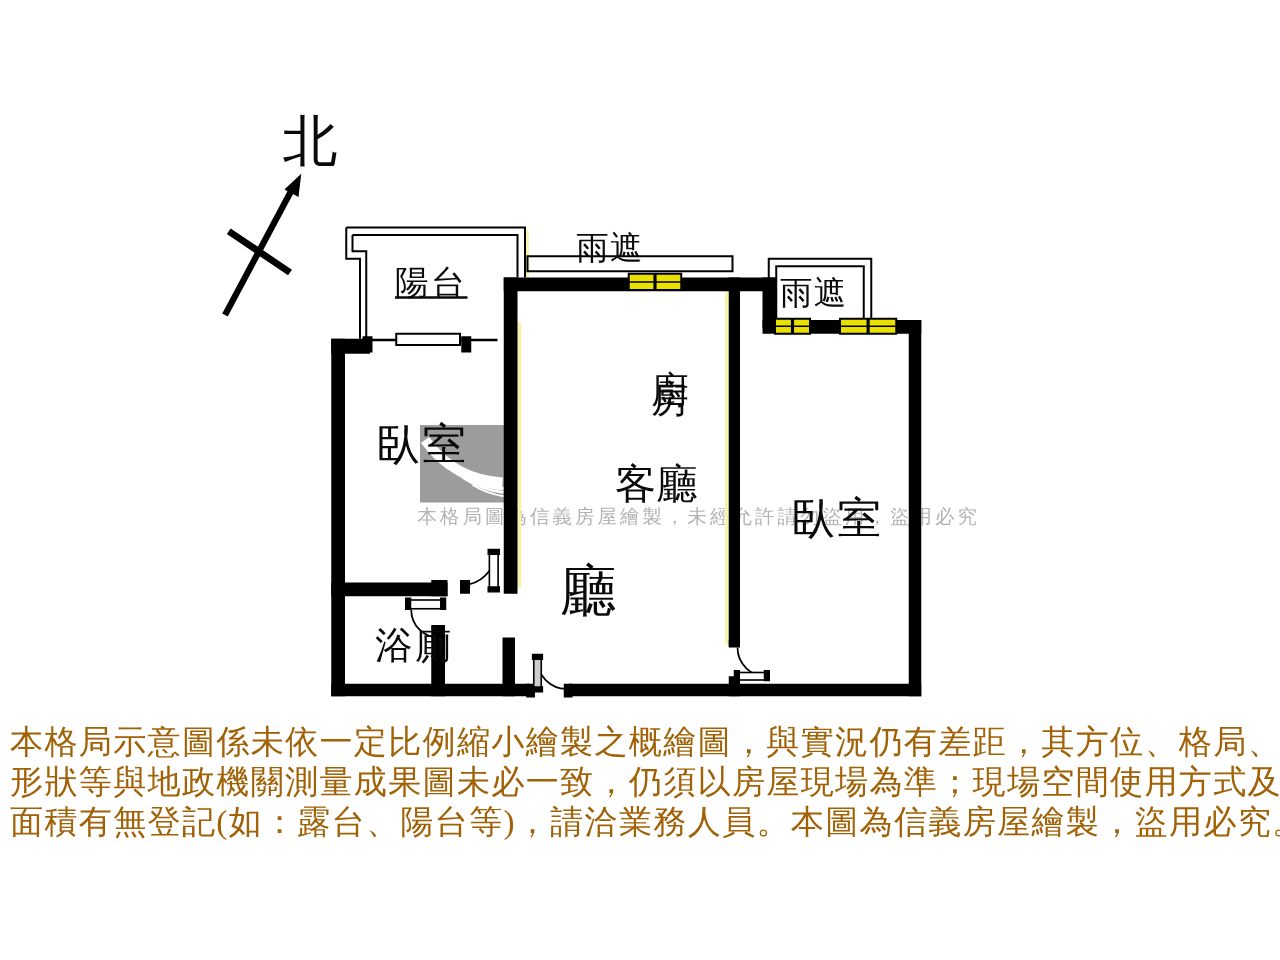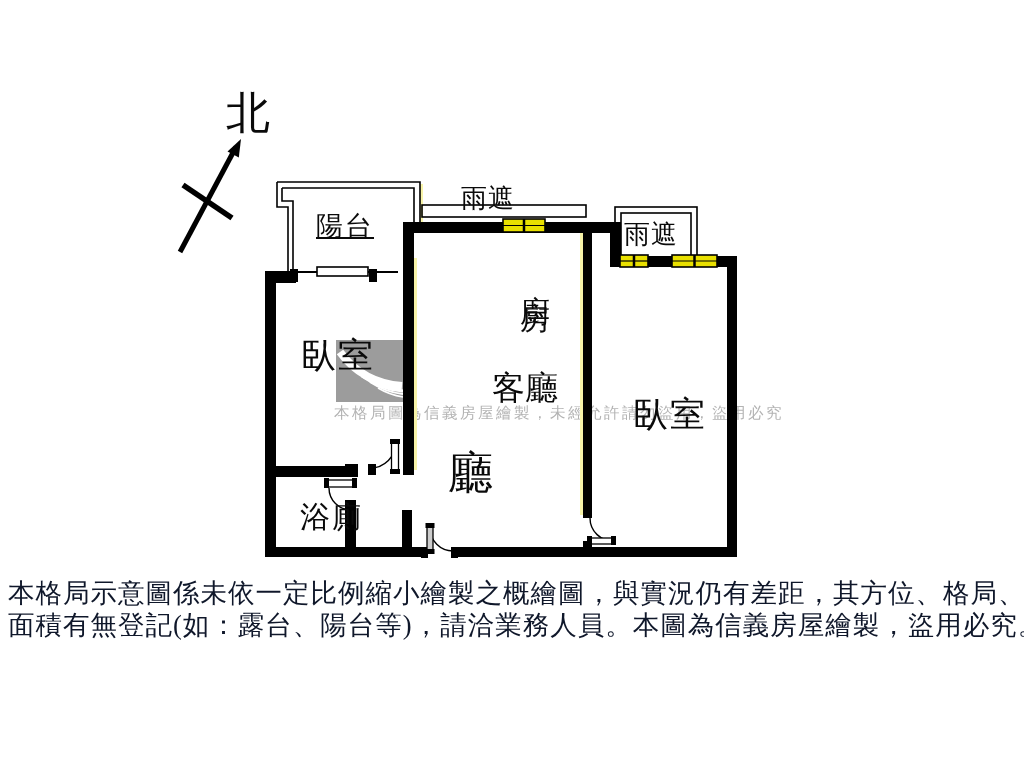--- a/index.html
+++ b/index.html
@@ -25,21 +25,21 @@
   .canopy-top-label{left:461px;top:186px;font-size:26px;letter-spacing:1px;}
   .canopy-right-label{left:624px;top:222px;font-size:26px;letter-spacing:1px;}
   .kitchen-label{left:520px;top:271px;font-size:30px;writing-mode:vertical-rl;letter-spacing:7px;}
   .living-label{left:492px;top:372px;font-size:33px;}
   .hall-label{left:448px;top:451px;font-size:45px;}
   .bedroom-left-label{left:301px;top:338px;font-size:35px;letter-spacing:2px;}
   .bedroom-right-label{left:633px;top:397px;font-size:35px;letter-spacing:2px;}
   .bathroom-label{left:300px;top:502px;font-size:30px;letter-spacing:2px;}
 
   
-  .disclaimer{position:absolute;left:8px;top:577px;width:1012px;color:#0f172a;
+  .disclaimer{position:absolute;left:8px;top:577px;width:1012px;color:#a16207;
               font-size:26.5px;line-height:32px;letter-spacing:1px;white-space:nowrap;}
 </style>
 </head>
 <body>
 
 <div id="page">
 
   <div class="wm-layer">
     <div class="wm-logo">
       <svg width="68" height="62" viewBox="0 0 68 62">
@@ -163,17 +163,18 @@
     <div class="rl canopy-right-label">雨遮</div>
     <div class="rl kitchen-label">廚房</div>
     <div class="rl living-label">客廳</div>
     <div class="rl hall-label">廳</div>
     <div class="rl bedroom-left-label">臥室</div>
     <div class="rl bedroom-right-label">臥室</div>
     <div class="rl bathroom-label">浴廁</div>
 
     <div class="disclaimer">
       <div>本格局示意圖係未依一定比例縮小繪製之概繪圖，與實況仍有差距，其方位、格局、</div>
+      <div>形狀等與地政機關測量成果圖未必一致，仍須以房屋現場為準；現場空間使用方式及</div>
       <div>面積有無登記(如：露台、陽台等)，請洽業務人員。本圖為信義房屋繪製，盜用必究。</div>
     </div>
   </div>
 
 </div>
 
 </body></html>

